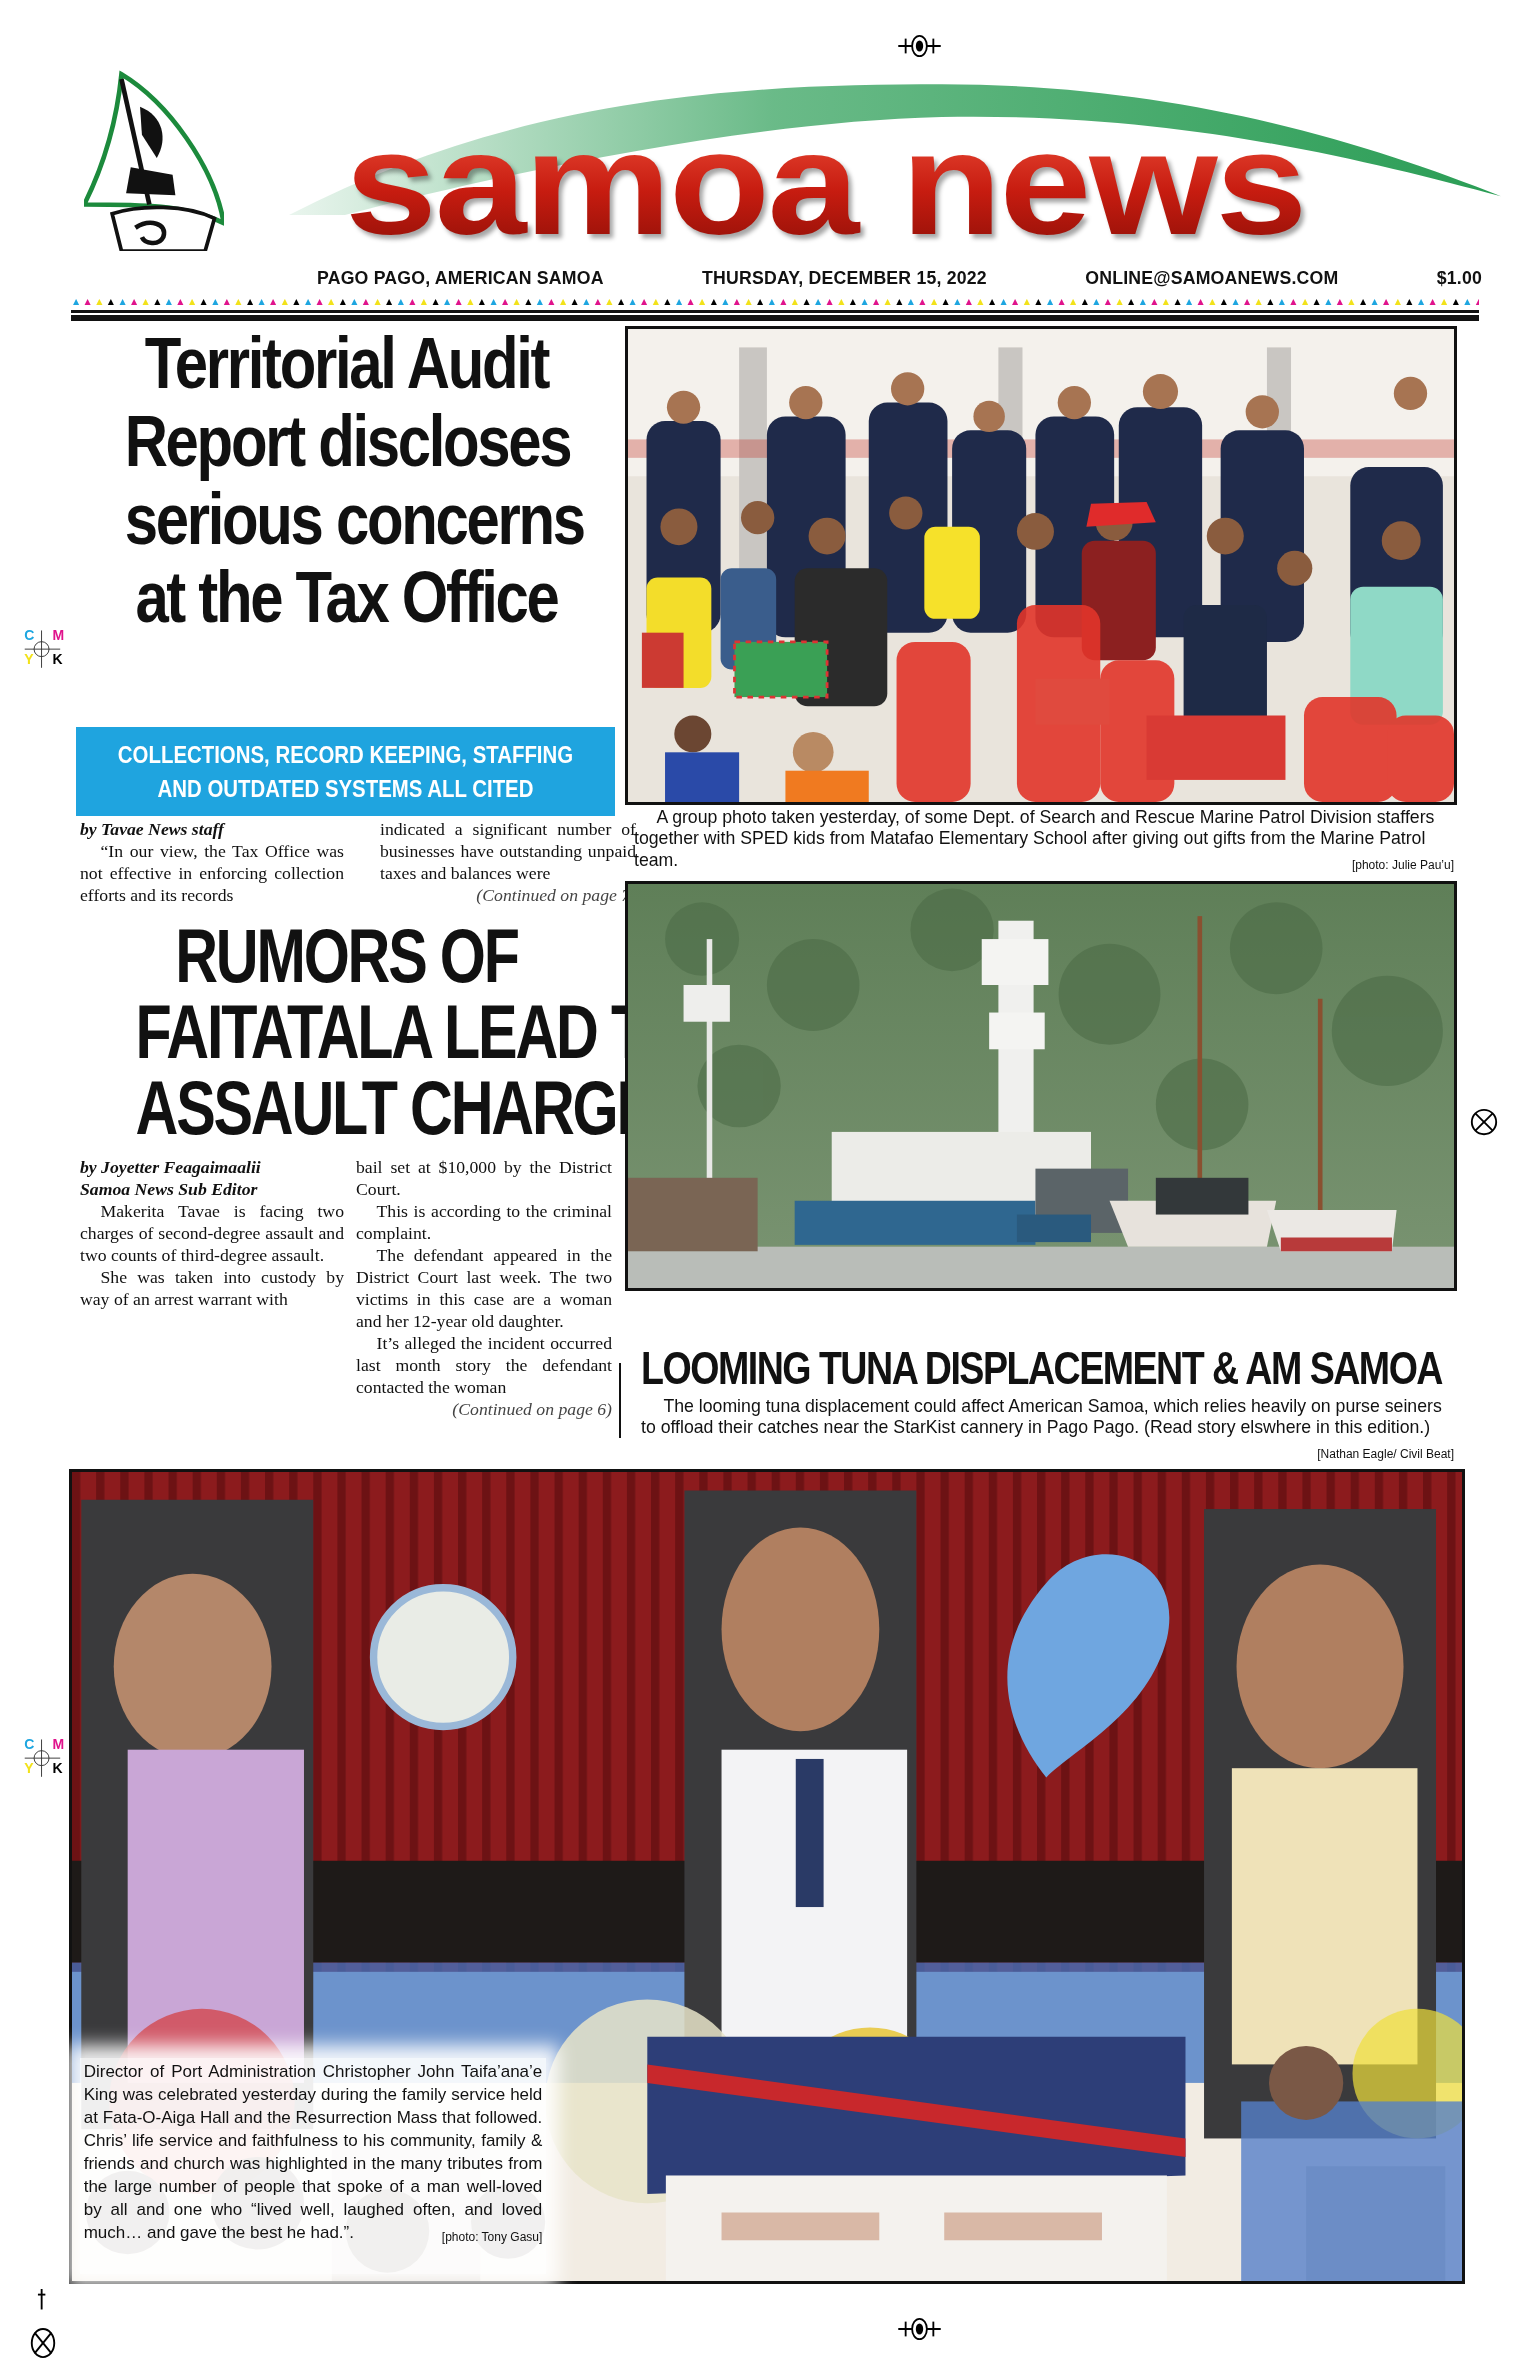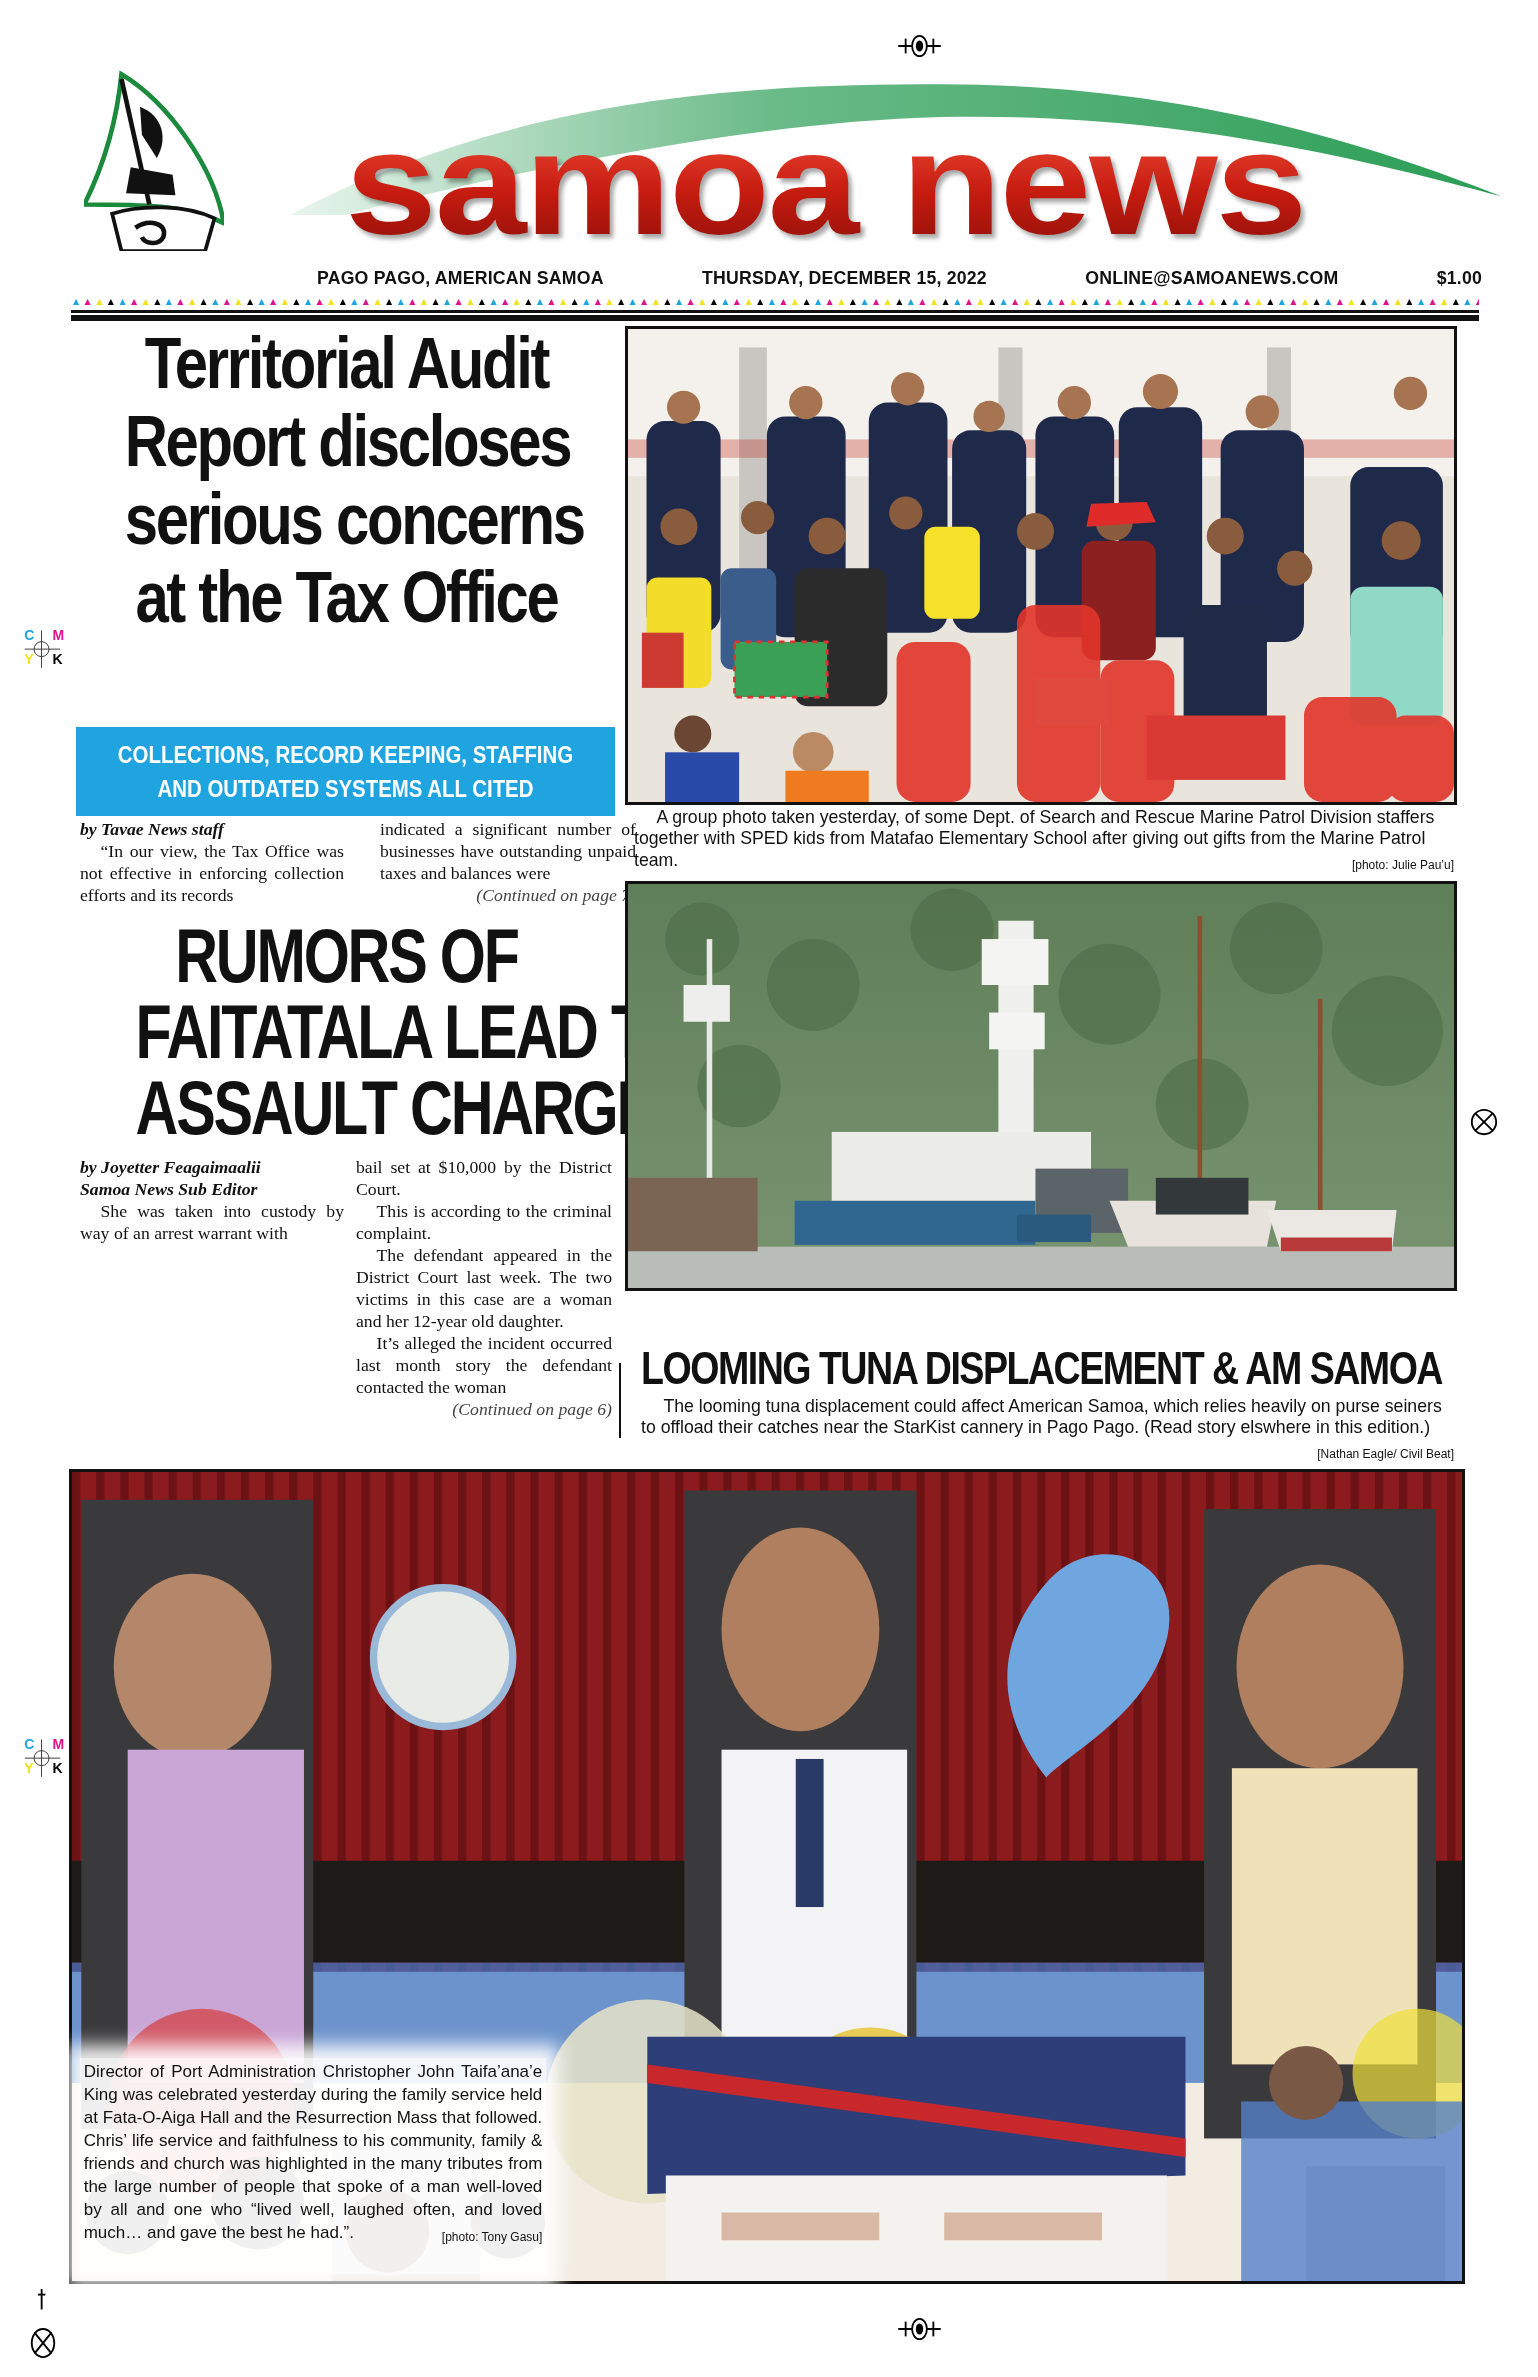--- a/index.html
+++ b/index.html
@@ -204,20 +204,21 @@
 </div>
 
 <h1 class="headline2">
   <span>RUMORS OF</span>
   <span>FAITATALA LEAD TO</span>
   <span>ASSAULT CHARGES</span>
 </h1>
 <div class="story col-a" style="top:1156px;">
   <span class="byline">by Joyetter Feagaimaalii</span>
   <span class="byline">Samoa News Sub Editor</span>
+  <span class="para">Makerita Tavae is facing two charges of second-degree assault and two counts of third-degree assault.</span>
   <span class="para">She was taken into custody by way of an arrest warrant with</span>
 </div>
 <div class="story col-b" style="top:1156px;">
   <span style="display:block;">bail set at $10,000 by the District Court.</span>
   <span class="para">This is according to the criminal complaint.</span>
   <span class="para">The defendant appeared in the District Court last week. The two victims in this case are a woman and her 12-year old daughter.</span>
   <span class="para">It’s alleged the incident occurred last month story the defendant contacted the woman</span>
   <span class="cont">(Continued on page 6)</span>
 </div>
 

